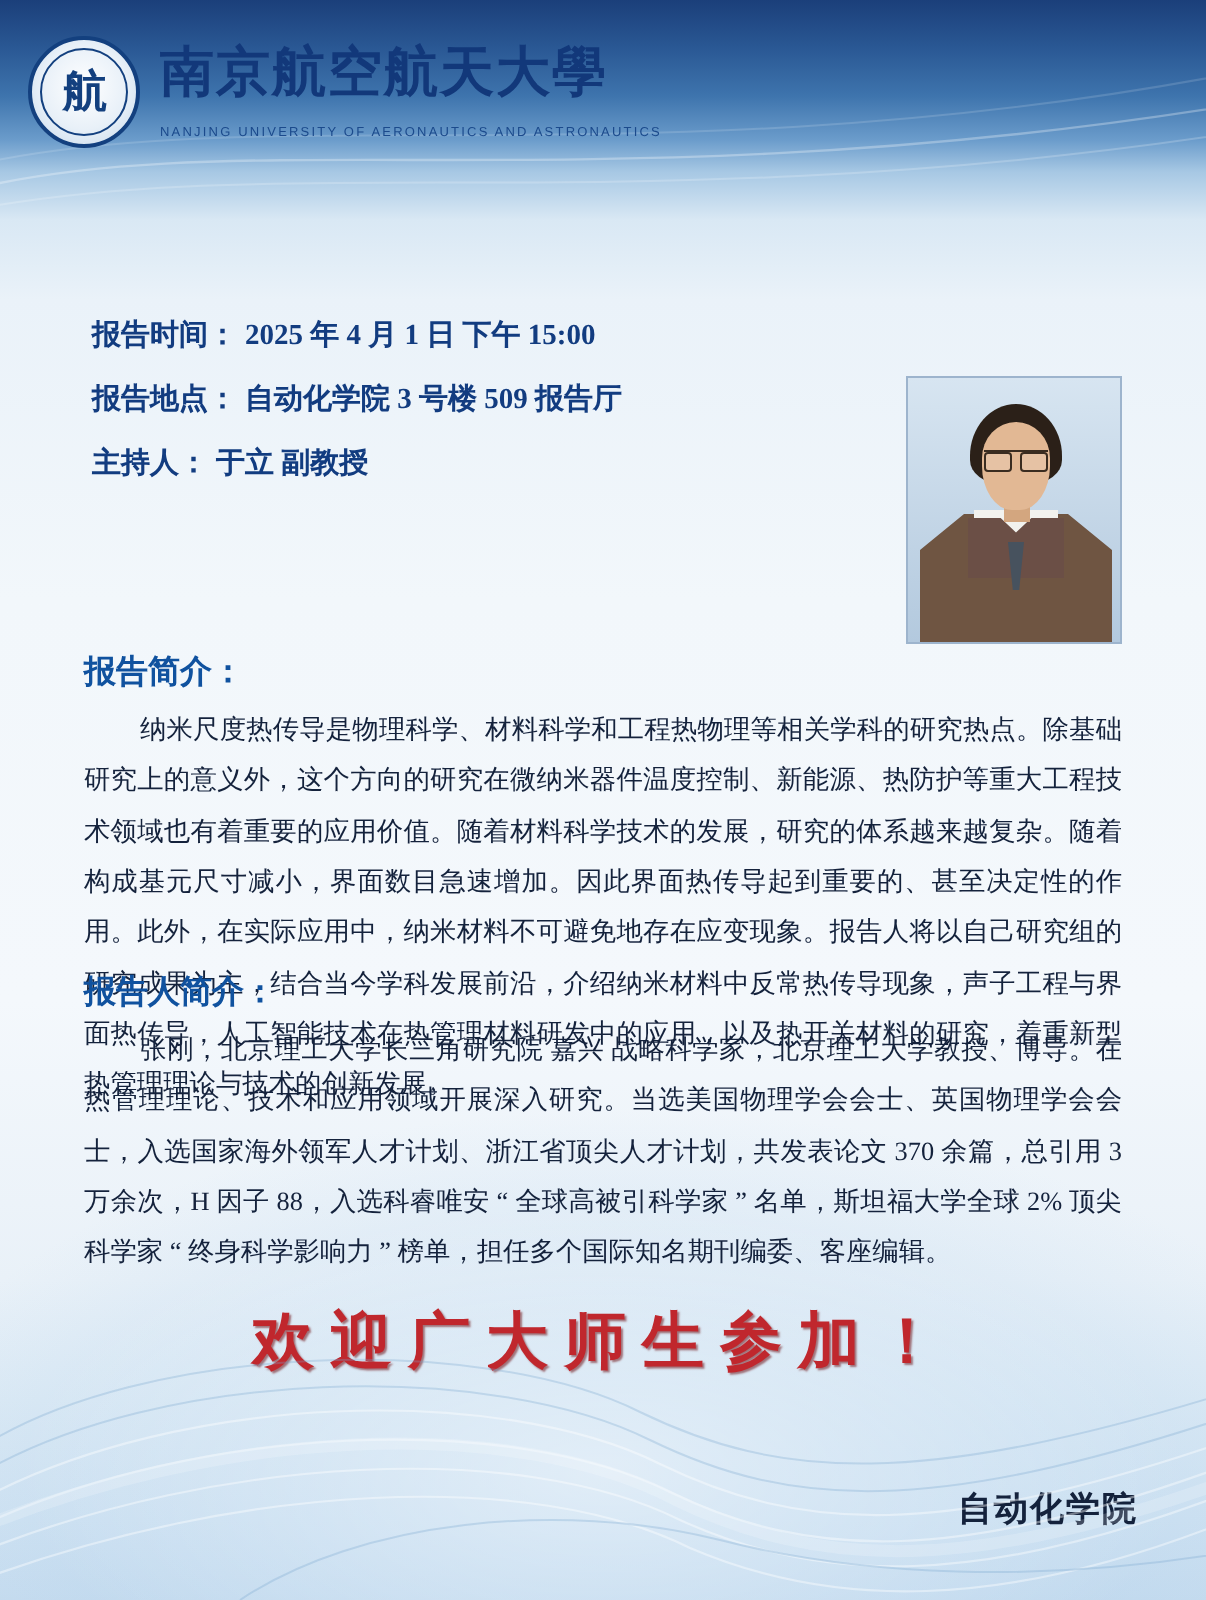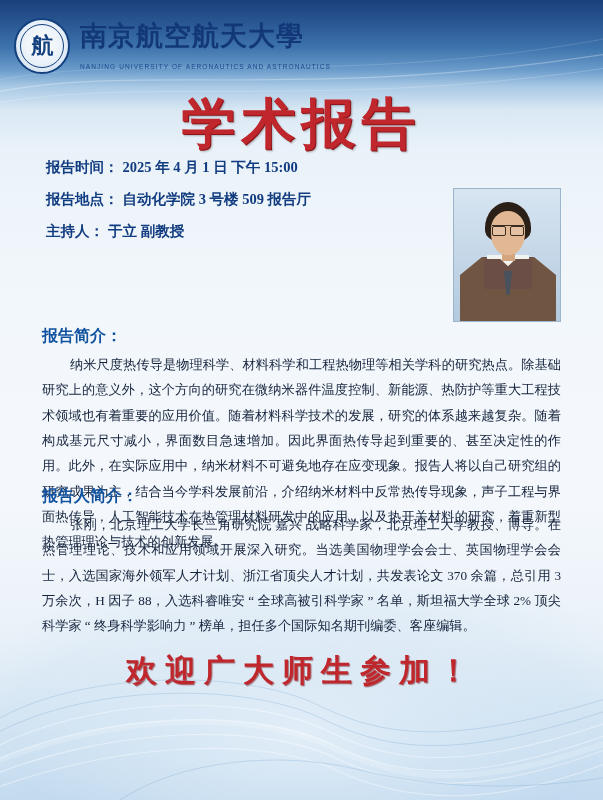--- a/index.html
+++ b/index.html
@@ -300,21 +300,20 @@
   <div class="header">
     <div class="logo-seal">
       <span class="glyph">航</span>
     </div>
     <div class="uni-names">
       <div class="uni-cn">南京航空航天大學</div>
       <div class="uni-en">NANJING UNIVERSITY OF AERONAUTICS AND ASTRONAUTICS</div>
     </div>
   </div>
 
-  <div class="main-title">学术报告</div>
 
   <div class="info">
     <div class="info-row">
       <span class="info-label">报告时间：</span>
       <span class="info-value">2025 年 4 月 1 日 下午 15:00</span>
     </div>
     <div class="info-row">
       <span class="info-label">报告地点：</span>
       <span class="info-value">自动化学院 3 号楼 509 报告厅</span>
     </div>
@@ -337,20 +336,21 @@
   </div>
 
   <div class="section-head" id="abs-head">报告简介：</div>
   <div class="section-body" id="abs-body">纳米尺度热传导是物理科学、材料科学和工程热物理等相关学科的研究热点。除基础研究上的意义外，这个方向的研究在微纳米器件温度控制、新能源、热防护等重大工程技术领域也有着重要的应用价值。随着材料科学技术的发展，研究的体系越来越复杂。随着构成基元尺寸减小，界面数目急速增加。因此界面热传导起到重要的、甚至决定性的作用。此外，在实际应用中，纳米材料不可避免地存在应变现象。报告人将以自己研究组的研究成果为主，结合当今学科发展前沿，介绍纳米材料中反常热传导现象，声子工程与界面热传导，人工智能技术在热管理材料研发中的应用，以及热开关材料的研究，着重新型热管理理论与技术的创新发展。</div>
 
   <div class="section-head" id="bio-head">报告人简介：</div>
   <div class="section-body" id="bio-body">张刚，北京理工大学长三角研究院 嘉兴 战略科学家，北京理工大学教授、博导。在热管理理论、技术和应用领域开展深入研究。当选美国物理学会会士、英国物理学会会士，入选国家海外领军人才计划、浙江省顶尖人才计划，共发表论文 370 余篇，总引用 3 万余次，H 因子 88，入选科睿唯安 “ 全球高被引科学家 ” 名单，斯坦福大学全球 2% 顶尖科学家 “ 终身科学影响力 ” 榜单，担任多个国际知名期刊编委、客座编辑。</div>
 
   <div class="welcome">欢迎广大师生参加！</div>
 
+  <div class="footer">自动化学院</div>
 
   <svg class="swirls" viewBox="0 0 603 200" preserveAspectRatio="none">
     <g fill="none" stroke="rgba(255,255,255,0.75)" stroke-width="1.1">
       <path d="M-10,150 C90,96 250,92 330,132 C400,166 470,170 615,120"></path>
       <path d="M-10,163 C100,112 255,106 335,146 C405,180 480,182 615,132"></path>
       <path d="M-10,176 C110,128 260,120 340,160 C410,192 490,194 615,146"></path>
       <path d="M-10,190 C120,142 265,134 345,174 C415,204 500,206 615,160"></path>
     </g>
     <g fill="none" stroke="rgba(120,165,205,0.55)" stroke-width="1">
       <path d="M-10,137 C80,84 245,80 325,120 C395,154 465,158 615,108"></path>

